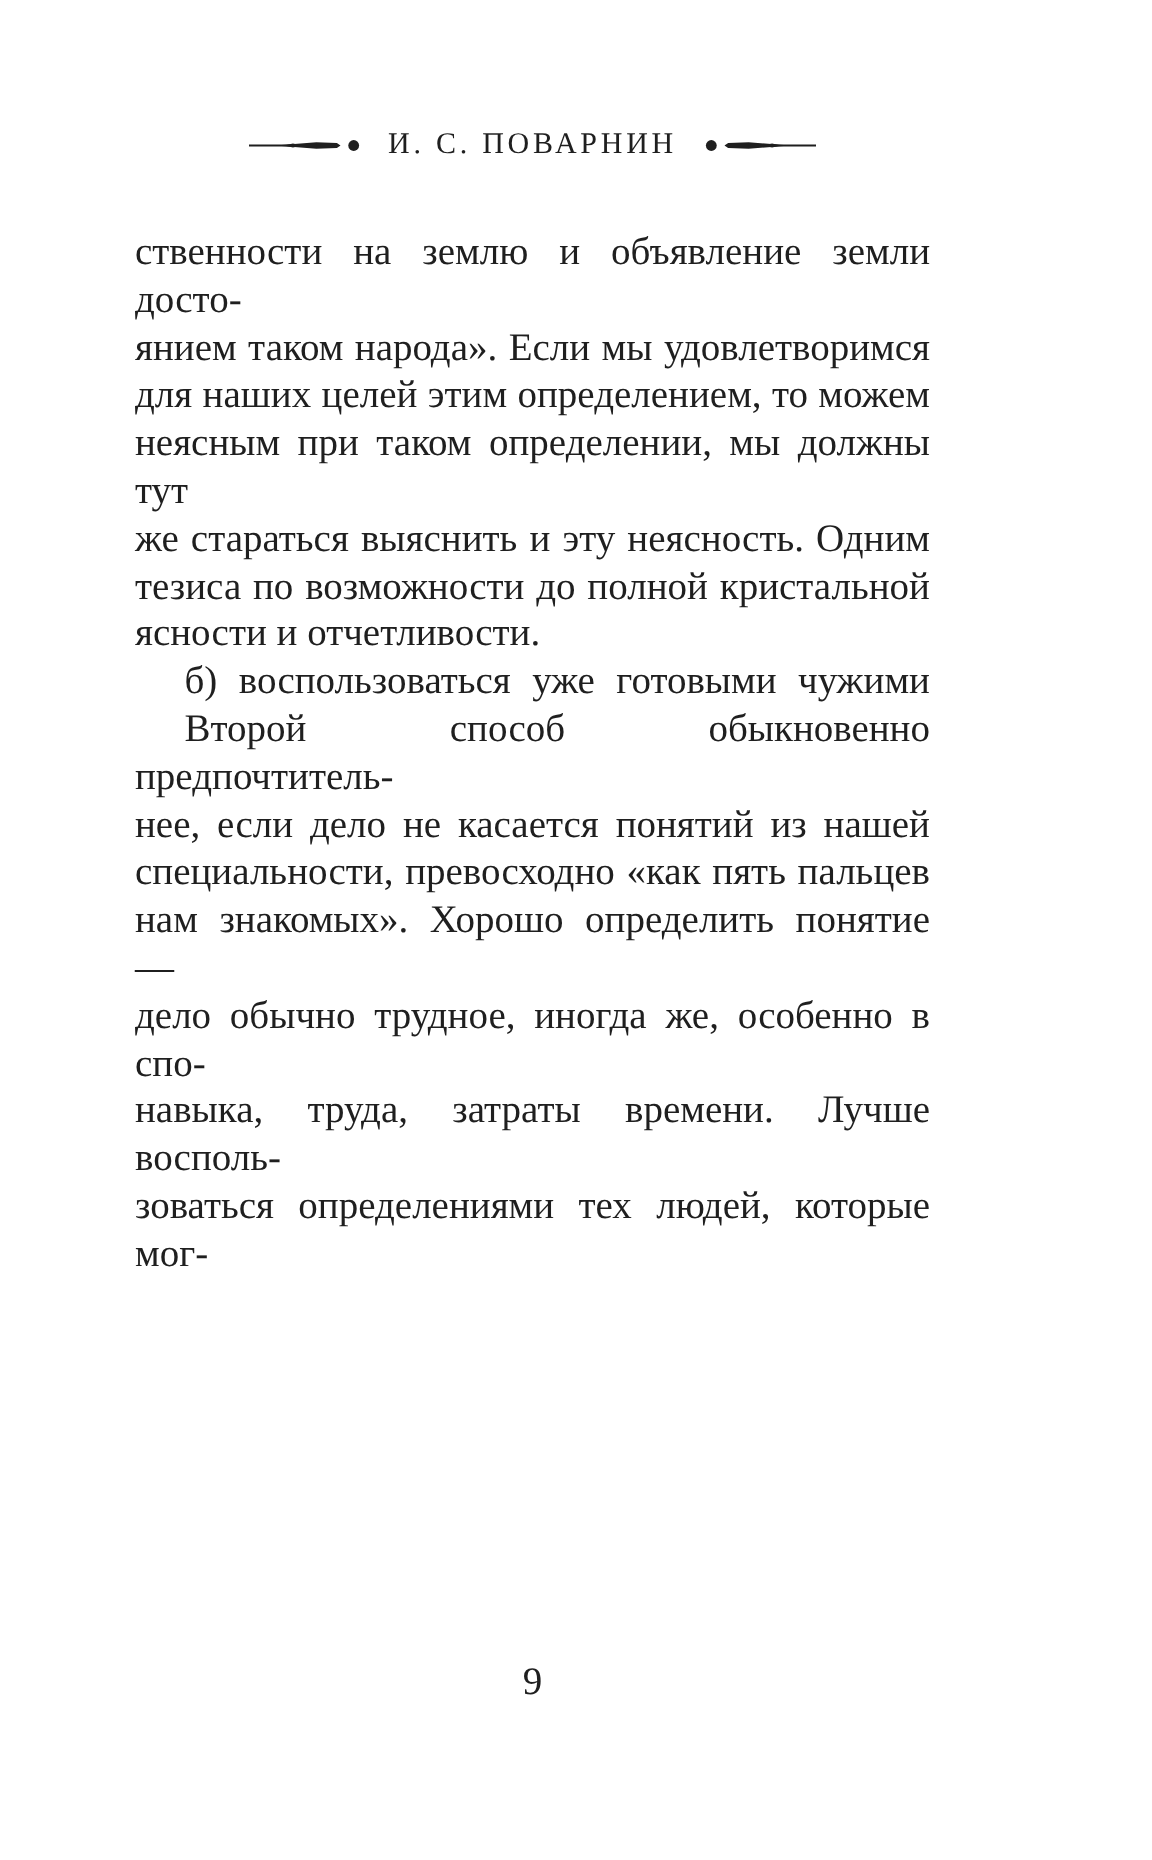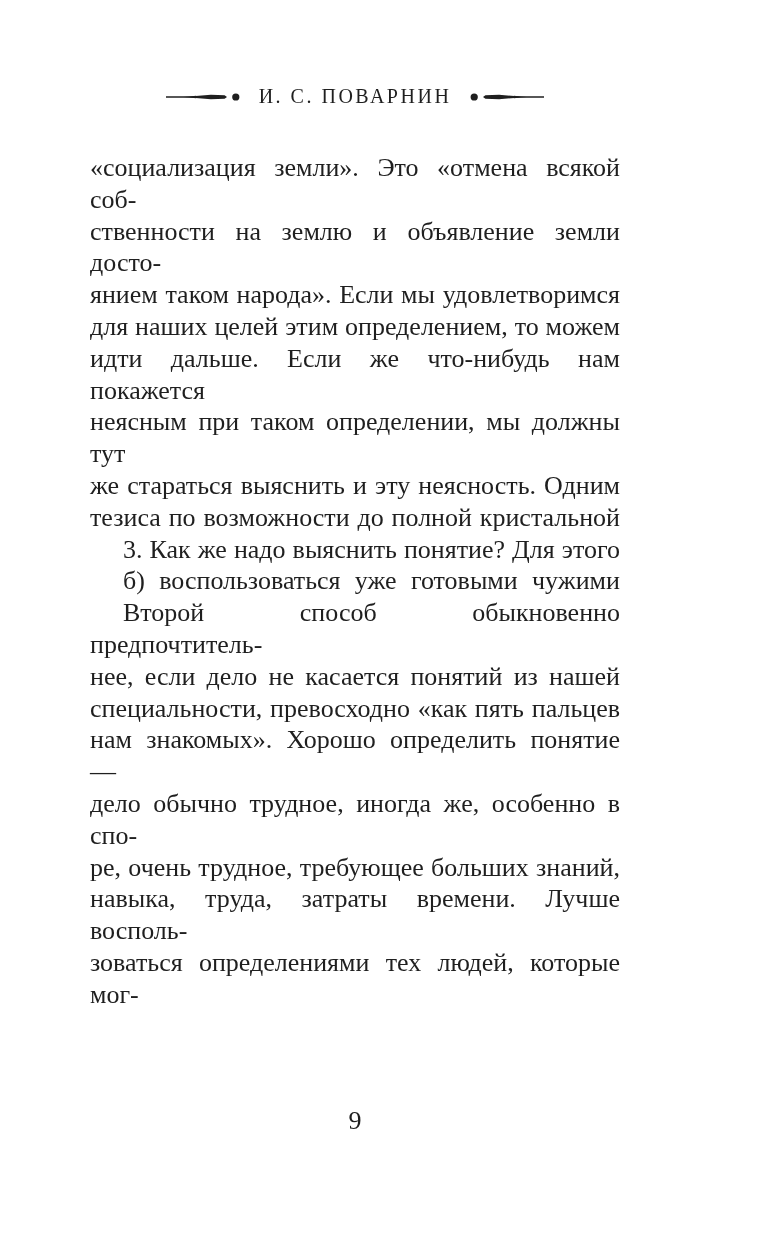--- a/index.html
+++ b/index.html
@@ -81,35 +81,32 @@
 
     <svg class="ornament right" viewBox="0 0 84 10" xmlns="http://www.w3.org/2000/svg" aria-hidden="true">
       <line x1="0" y1="5" x2="54" y2="5" stroke="currentColor" stroke-width="1.5"></line>
       <polygon points="24,5 30,3.7 36,5 30,6.3" fill="currentColor"></polygon>
       <polygon points="18,5 46,2.8 60,3.3 62.5,5 60,6.7 46,7.2" fill="currentColor"></polygon>
       <circle cx="71.5" cy="5" r="3.7" fill="currentColor"></circle>
     </svg>
   </div>
 
   <div class="body-text">
-      <div class="line">«социализация земли». Это «отмена всякой соб-</div>
       <div class="line">ственности на землю и объявление земли досто-</div>
       <div class="line">янием таком народа». Если мы удовлетворимся</div>
       <div class="line">для наших целей этим определением, то можем</div>
-      <div class="line">идти дальше. Если же что-нибудь нам покажется</div>
       <div class="line">неясным при таком определении, мы должны тут</div>
       <div class="line">же стараться выяснить и эту неясность. Одним</div>
       <div class="line">тезиса по возможности до полной кристальной</div>
-      <div class="line indent">3. Как же надо выяснить понятие? Для этого</div>
+      <div class="line last">ясности и отчетливости.</div>
       <div class="line indent">б) воспользоваться уже готовыми чужими</div>
       <div class="line indent">Второй способ обыкновенно предпочтитель-</div>
       <div class="line">нее, если дело не касается понятий из нашей</div>
       <div class="line">специальности, превосходно «как пять пальцев</div>
       <div class="line">нам знакомых». Хорошо определить понятие —</div>
       <div class="line">дело обычно трудное, иногда же, особенно в спо-</div>
-      <div class="line">ре, очень трудное, требующее больших знаний,</div>
       <div class="line">навыка, труда, затраты времени. Лучше восполь-</div>
       <div class="line">зоваться определениями тех людей, которые мог-</div>
     </div>
 
   <div class="folio">9</div>
 
 </div>
 
 </body></html>

